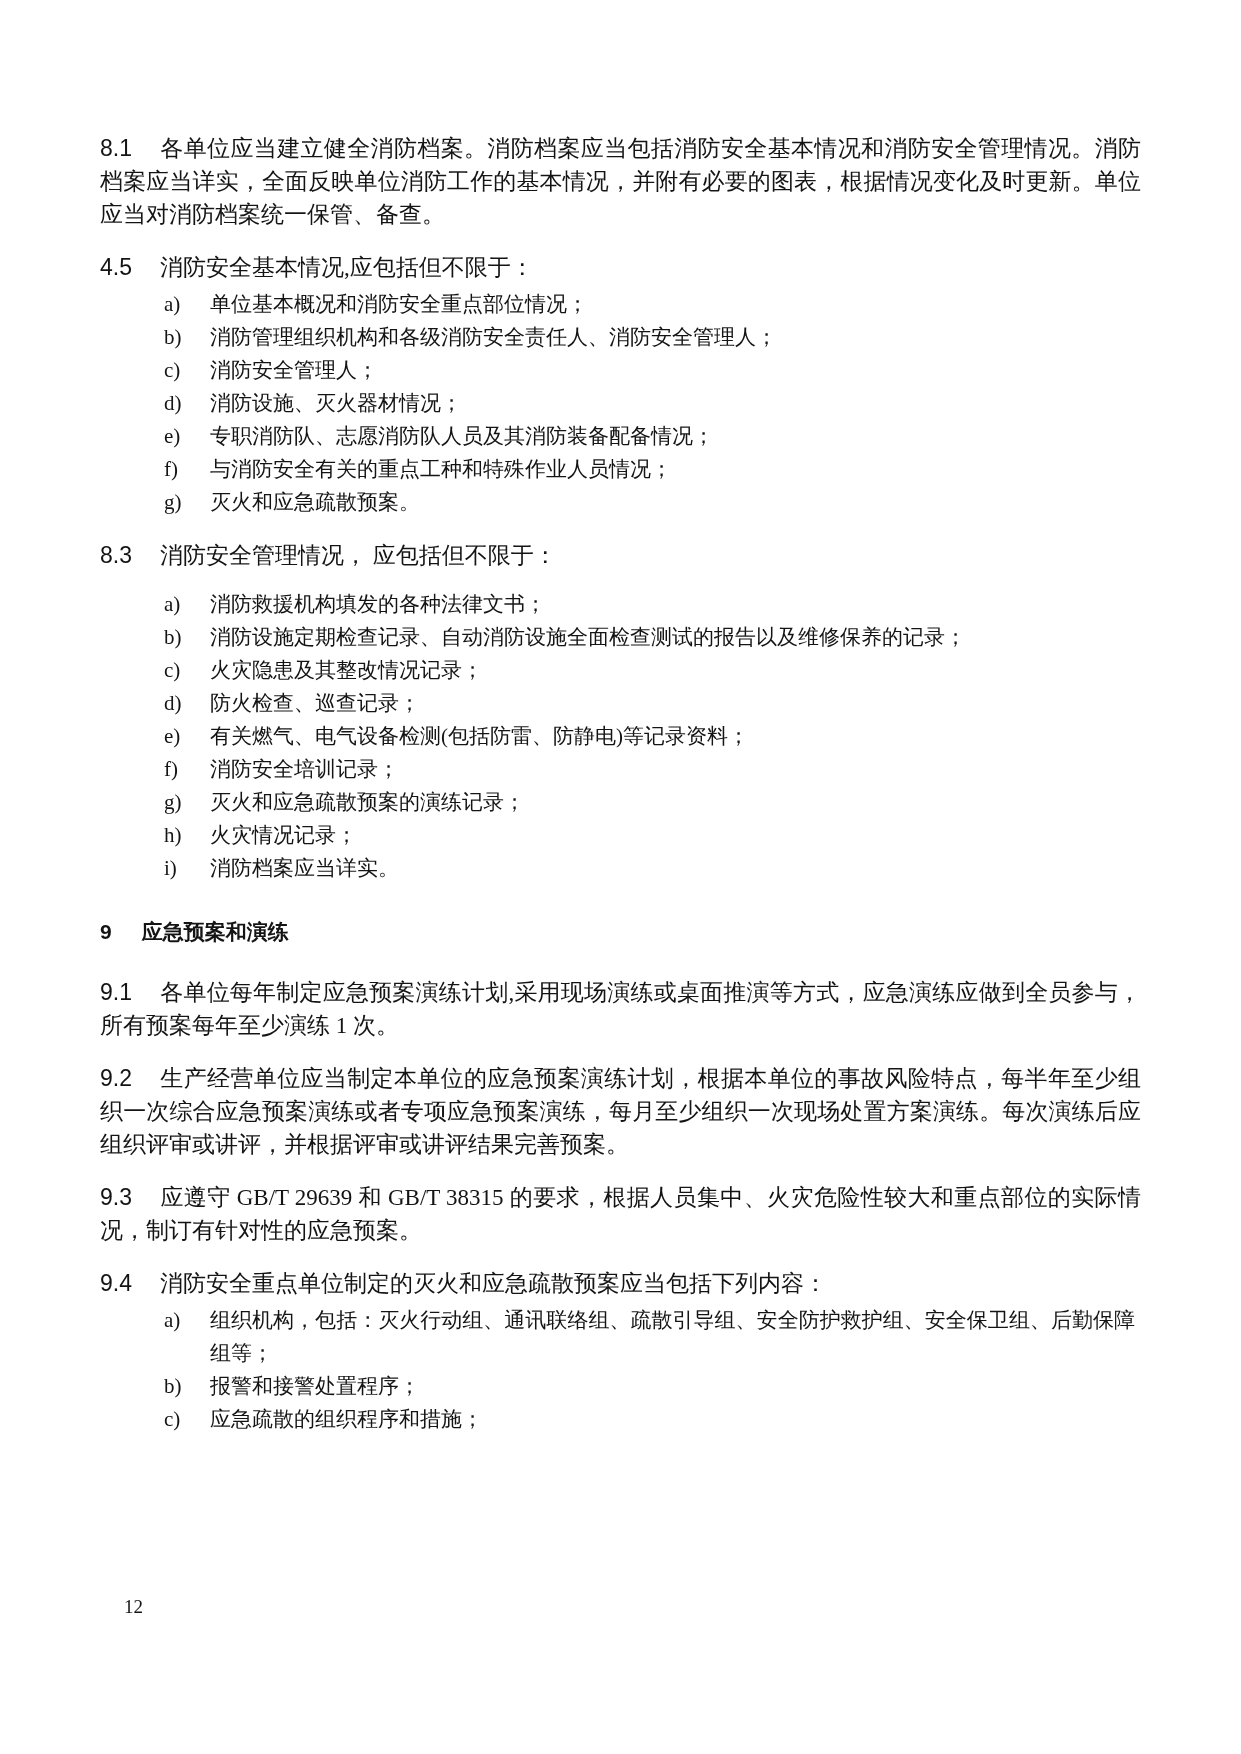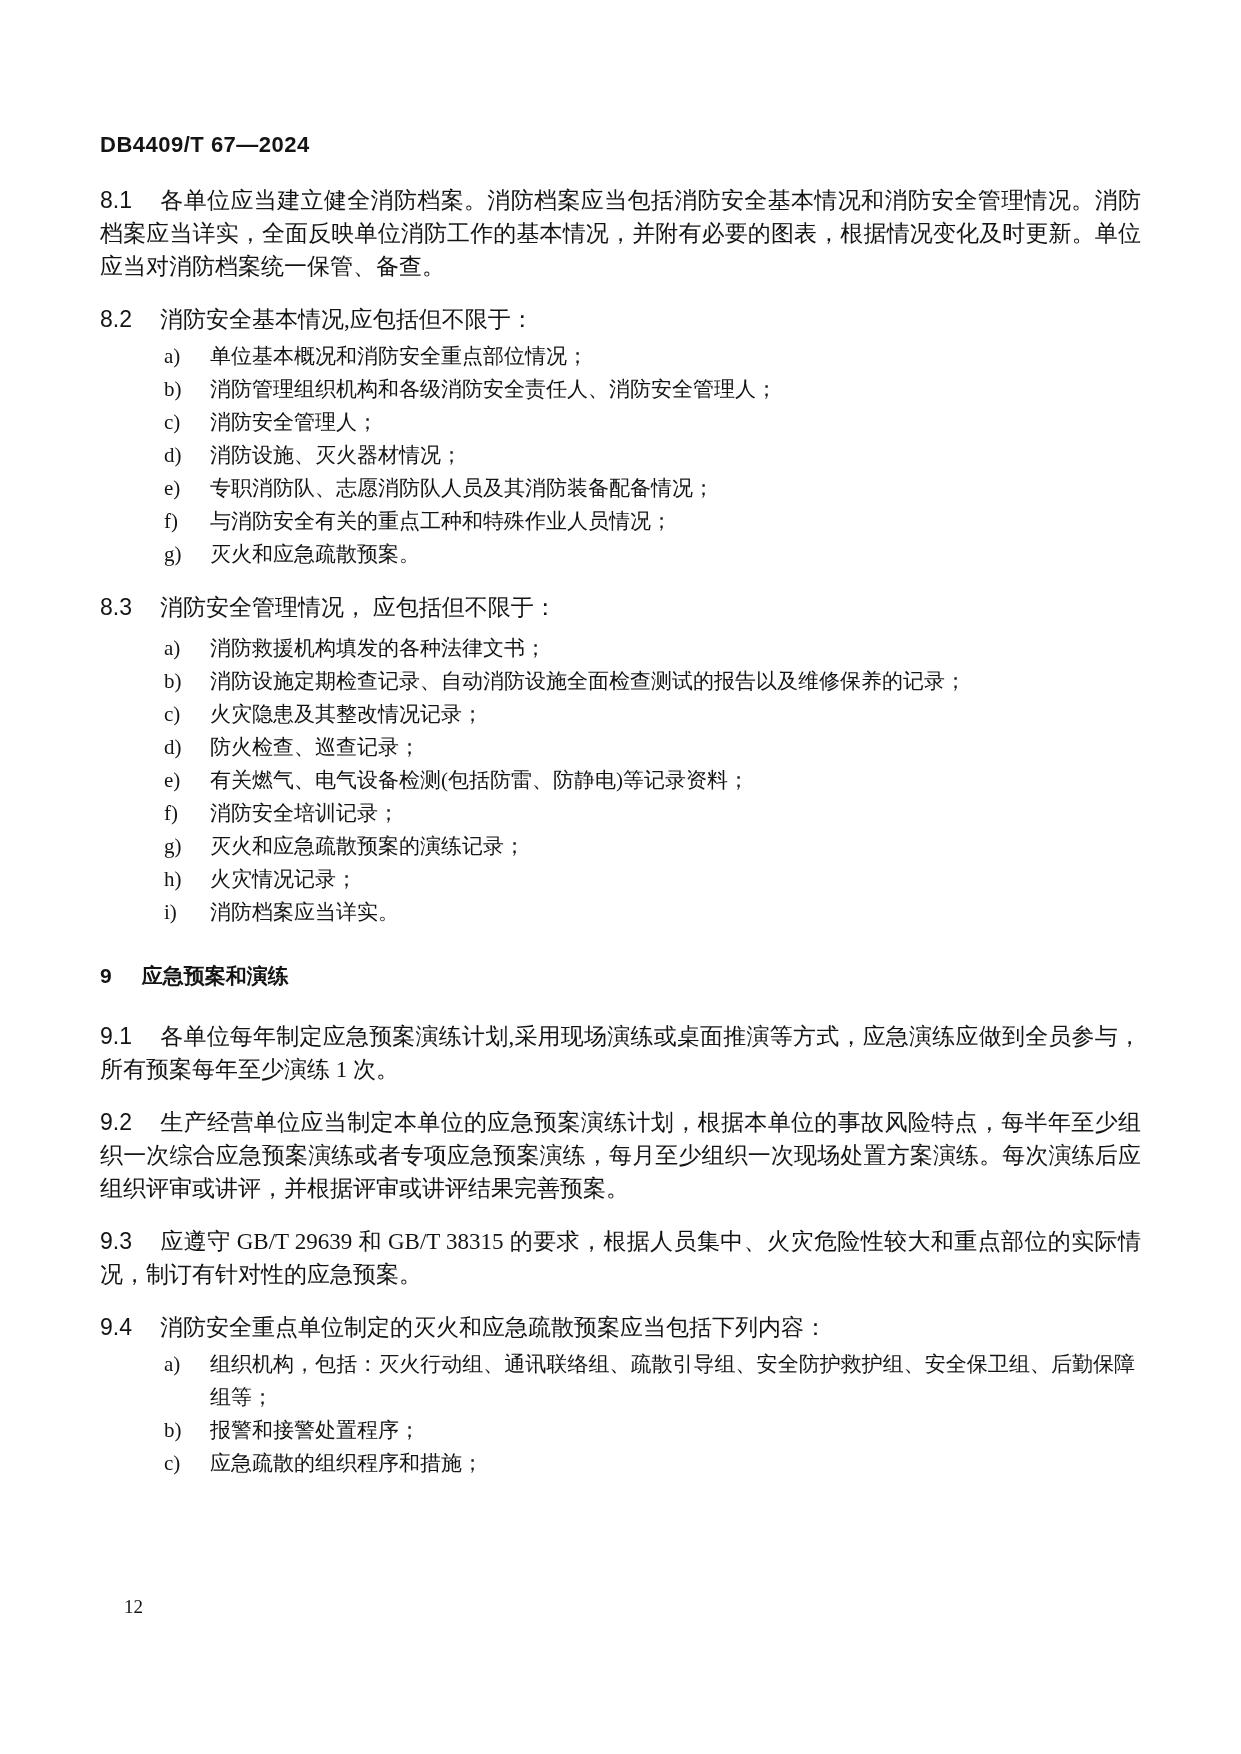--- a/index.html
+++ b/index.html
@@ -72,25 +72,24 @@
     font-size: 19px;
     font-family: "Liberation Serif", "DejaVu Serif", serif;
   }
 </style>
 </head>
 <body>
 
 <div class="page">
   <div class="inner">
 
-    <div class="doc-code">DB4409/T 67—2024</div>
 
     <p class="clause"><span class="clause-num">8.1</span><span>各单位应当建立健全消防档案。消防档案应当包括消防安全基本情况和消防安全管理情况。消防档案应当详实，全面反映单位消防工作的基本情况，并附有必要的图表，根据情况变化及时更新。单位应当对消防档案统一保管、备查。</span></p>
 
-    <p class="clause" style="margin-bottom:4px;"><span class="clause-num">8.2</span><span>消防安全基本情况,应包括但不限于：</span></p>
+    <p class="clause" style="margin-bottom:4px;"><span class="clause-num">4.5</span><span>消防安全基本情况,应包括但不限于：</span></p>
     <div class="list">
       <div class="item">
           <span class="item-label">a)</span>
           <span class="item-text">单位基本概况和消防安全重点部位情况；</span>
         </div>
       <div class="item">
           <span class="item-label">b)</span>
           <span class="item-text">消防管理组织机构和各级消防安全责任人、消防安全管理人；</span>
         </div>
       <div class="item">
@@ -108,21 +107,21 @@
       <div class="item">
           <span class="item-label">f)</span>
           <span class="item-text">与消防安全有关的重点工种和特殊作业人员情况；</span>
         </div>
       <div class="item">
           <span class="item-label">g)</span>
           <span class="item-text">灭火和应急疏散预案。</span>
         </div>
     </div>
 
-    <p class="clause" style="margin-bottom:8px;"><span class="clause-num">8.3</span><span>消防安全管理情况， 应包括但不限于：</span></p>
+    <p class="clause" style="margin-bottom:16px;"><span class="clause-num">8.3</span><span>消防安全管理情况， 应包括但不限于：</span></p>
     <div class="list">
       <div class="item">
           <span class="item-label">a)</span>
           <span class="item-text">消防救援机构填发的各种法律文书；</span>
         </div>
       <div class="item">
           <span class="item-label">b)</span>
           <span class="item-text">消防设施定期检查记录、自动消防设施全面检查测试的报告以及维修保养的记录；</span>
         </div>
       <div class="item">

